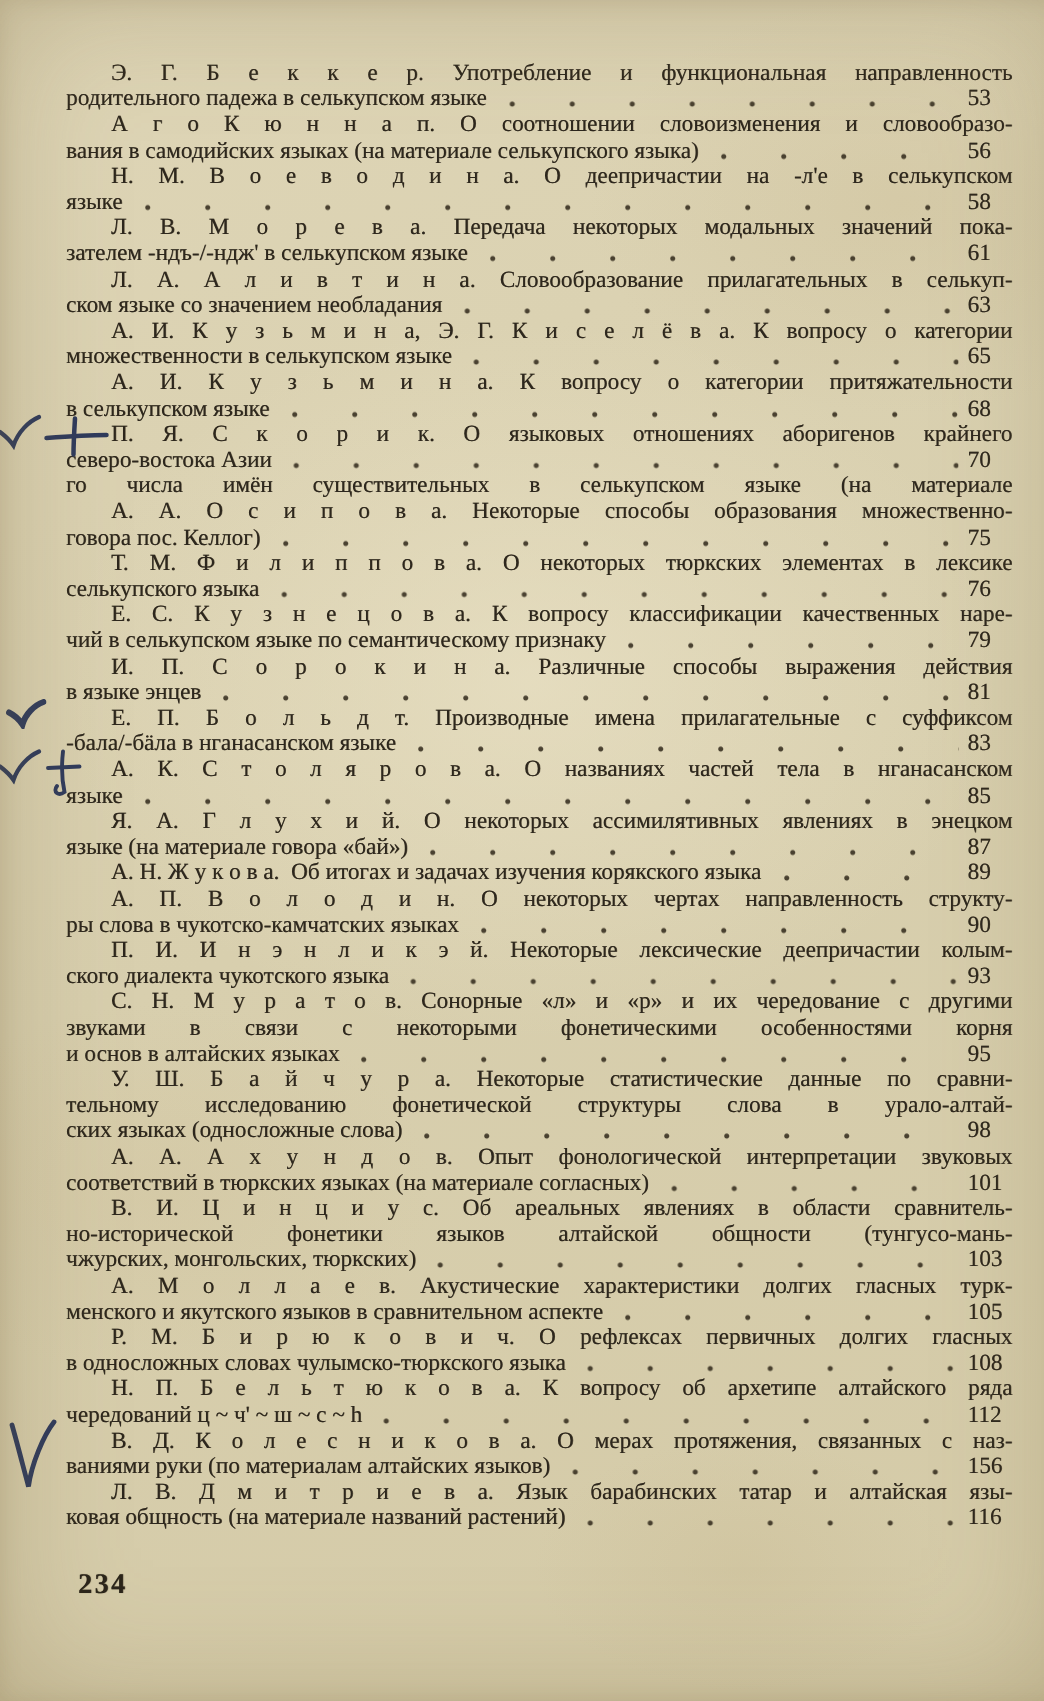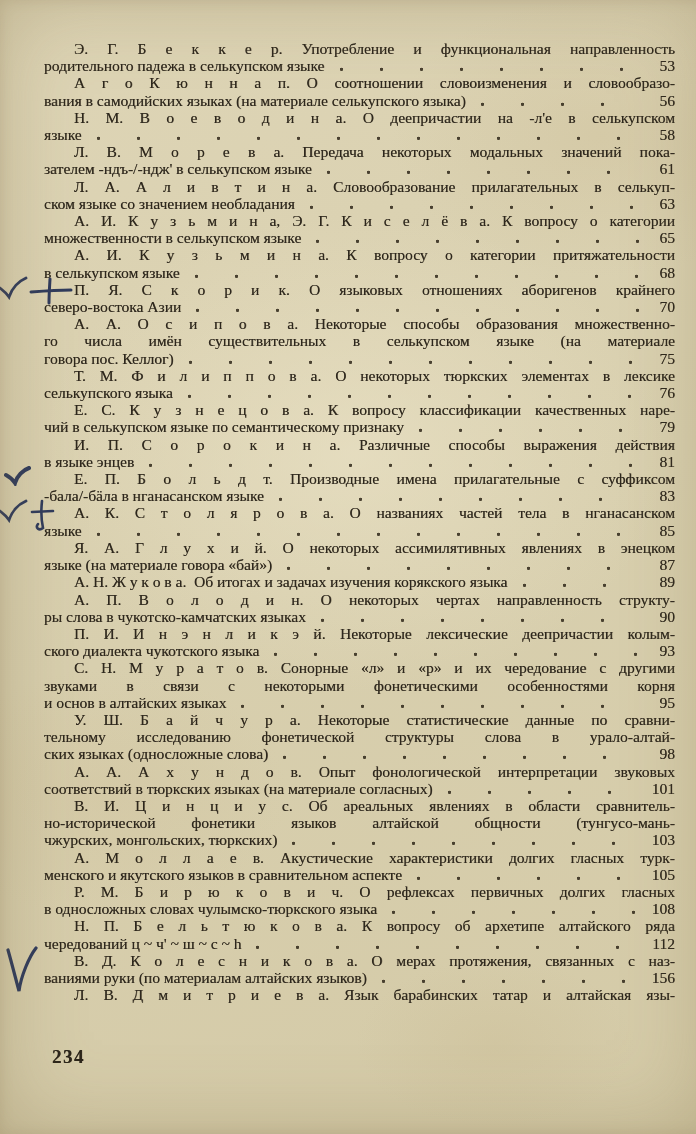--- a/index.html
+++ b/index.html
@@ -21,21 +21,21 @@
   .toc{
     position:absolute;left:44px;right:33px;top:40px;
     font-size:15.5px;
     text-shadow:0.3px 0.3px 0.4px rgba(40,30,15,.55);
   }
   .entry{position:relative;}
   .line{line-height:17.2px;text-align:justify;text-align-last:justify;}
   .line.first{padding-left:30px;}
   .line.last{display:flex;text-align:left;text-align-last:auto;font-family:Liberation Serif, serif;}
   .txt{white-space:pre;}
-  .pg{min-width:30px;text-align:right;white-space:pre;}
+  .pg{min-width:30px;text-align:left;white-space:pre;}
   .leader{
     flex:1;margin:0 6px 0 14px;height:17.2px;
     background-image:radial-gradient(circle at 2.5px 12.5px, rgba(48,40,26,.85) 1.35px, transparent 2px);
     background-size:40px 17.2px;background-repeat:repeat-x;
   }
   .marks{
     position:absolute;left:-46px;top:-5px;display:flex;align-items:flex-start;gap:1px;
     color:#2e3a5c;pointer-events:none;
   }
   .marks.checkmark-large{left:-42px;top:-7px;}
@@ -118,22 +118,22 @@
           <svg width="30" height="24" viewBox="0 0 30 24">
             <path d="M2 12 C6 15 9 18 11 21 C14 12 21 5 28 2" fill="none" stroke="currentColor" stroke-width="2.8" stroke-linecap="round"></path>
           </svg>
           <svg width="44" height="30" viewBox="0 0 44 30">
             <path d="M21 3 C20.5 11 20 19 20 27" fill="none" stroke="currentColor" stroke-width="3" stroke-linecap="round"></path>
             <path d="M2 16 C15 15 29 14 42 14" fill="none" stroke="currentColor" stroke-width="3" stroke-linecap="round"></path>
           </svg>
         </span>
       </div>
       <div class="entry">
+        <div class="line mid">го числа имён существительных в селькупском языке (на материале</div>
         <div class="line first mid">А. А. О с и п о в а.  Некоторые способы образования множественно-</div>
-        <div class="line mid">го числа имён существительных в селькупском языке (на материале</div>
         <div class="line last">
           <span class="txt">говора пос. Келлог)</span>
           <span class="leader"></span>
           <span class="pg">75</span>
         </div>
       </div>
       <div class="entry">
         <div class="line first mid">Т. М. Ф и л и п п о в а.  О некоторых тюркских элементах в лексике</div>
         <div class="line last">
           <span class="txt">селькупского языка</span>
@@ -285,16 +285,21 @@
           <span class="pg">156</span>
         </div>
         <span class="marks checkmark-large">
           <svg width="36" height="50" viewBox="0 0 36 50">
             <path d="M6 5 C10 19 14 35 17 46 C19 31 27 12 34 3" fill="none" stroke="currentColor" stroke-width="3.2" stroke-linecap="round"></path>
           </svg>
         </span>
       </div>
       <div class="entry">
         <div class="line first mid">Л. В. Д м и т р и е в а.  Язык барабинских татар и алтайская язы-</div>
+        <div class="line last">
+          <span class="txt">ковая общность (на материале названий растений)</span>
+          <span class="leader"></span>
+          <span class="pg">116</span>
+        </div>
       </div>
     </div>
   <div class="folio">234</div>
 </div>
 
 </body></html>

